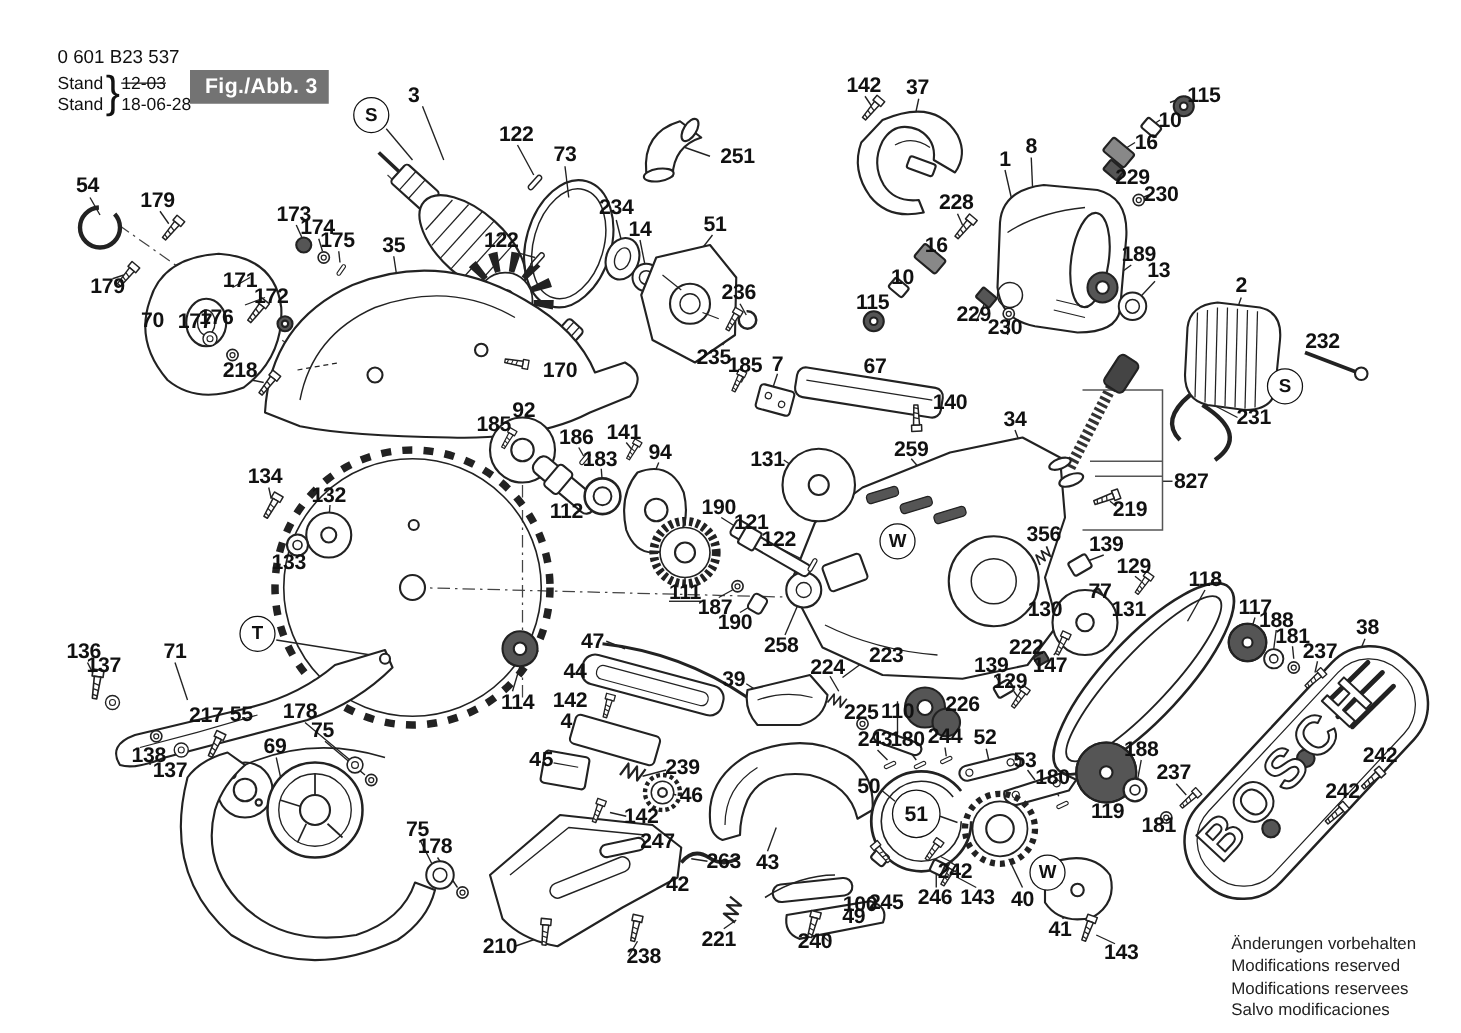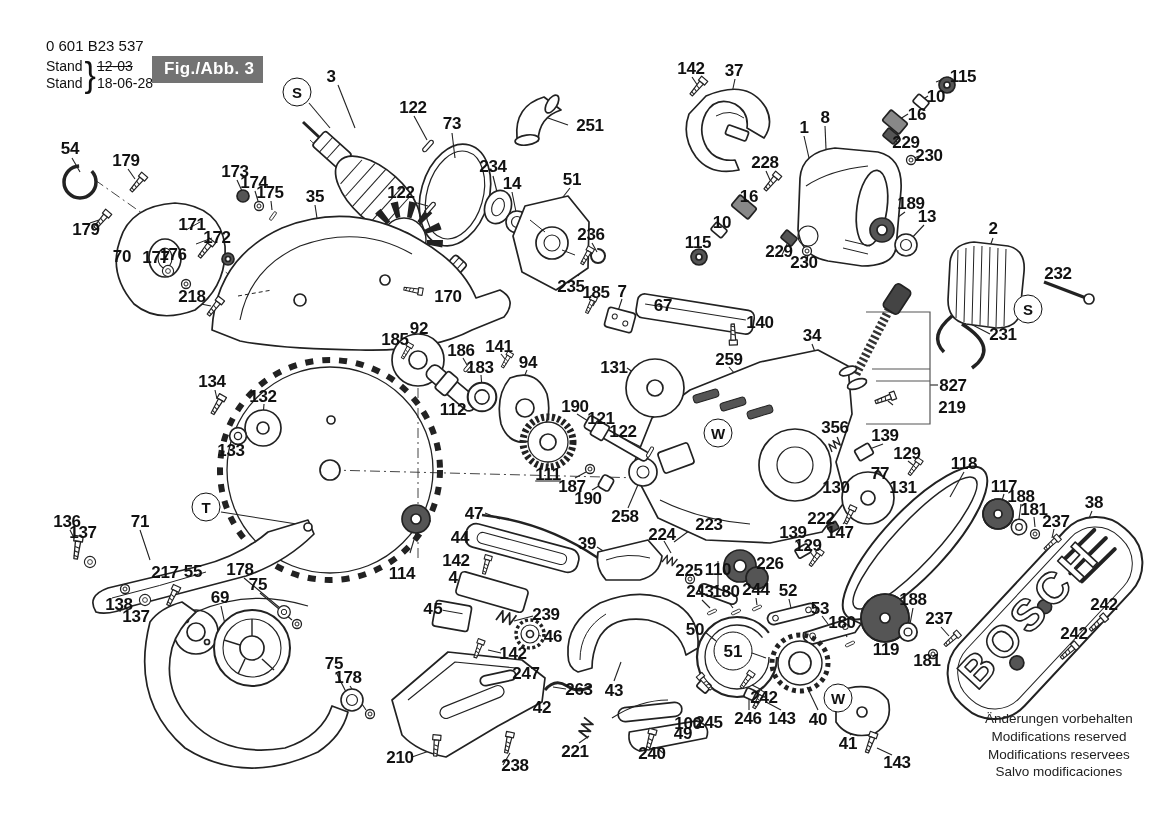--- a/index.html
+++ b/index.html
@@ -12,21 +12,21 @@
            border:1.8px solid #111;border-radius:50%;background:#fff;display:flex;
            align-items:center;justify-content:center;font-weight:bold;font-size:15px;}
   .callout.big{width:37px;height:37px;font-size:17px;}
   .docnum{position:absolute;left:46px;top:37px;font-size:15px;}
   .revision{position:absolute;left:46px;top:55px;font-size:14px;display:flex;align-items:center;}
   .revcol{display:flex;flex-direction:column;line-height:1.15;}
   .brace{font-size:34px;font-weight:400;margin:0 1px 0 2px;transform:scaleY(1.05);}
   .struck{text-decoration:line-through;}
   .figbox{position:absolute;left:152px;top:56px;background:#737373;color:#fff;font-weight:bold;
           font-size:17px;padding:3px 9px 4px 12px;letter-spacing:0.3px;}
-  .footer{position:absolute;left:985px;top:710px;font-size:13.5px;line-height:1.32;color:#222;text-align:center;}
+  .footer{position:absolute;left:985px;top:746px;font-size:13.5px;line-height:1.32;color:#222;}
 </style>
 </head>
 <body>
 
 <div id="stage">
 
 <svg id="artwork" width="1169" height="826" viewBox="0 0 1169 826">
   <defs>
     <g id="scr">
       <path d="M-4,-12 h8 v5 h-8 z" fill="#fff" stroke="#222" stroke-width="1.2"></path>
@@ -670,21 +670,21 @@
       <div class="plabel" style="left: 452px; top: 123px;">73</div>
       <div class="plabel" style="left: 401px; top: 192px;">122</div>
       <div class="plabel" style="left: 590px; top: 125px;">251</div>
       <div class="plabel" style="left: 493px; top: 166px;">234</div>
       <div class="plabel" style="left: 512px; top: 183px;">14</div>
       <div class="plabel" style="left: 572px; top: 179px;">51</div>
       <div class="plabel" style="left: 591px; top: 234px;">236</div>
       <div class="plabel" style="left: 571px; top: 286px;">235</div>
       <div class="plabel" style="left: 596px; top: 292px;">185</div>
       <div class="plabel" style="left: 622px; top: 291px;">7</div>
-      <div class="plabel" style="left: 663px; top: 293px; margin-top: 12px;">67</div>
+      <div class="plabel" style="left: 700px; top: 293px;">67</div>
       <div class="plabel" style="left: 448px; top: 296px;">170</div>
       <div class="plabel" style="left: 691px; top: 68px;">142</div>
       <div class="plabel" style="left: 734px; top: 70px;">37</div>
       <div class="plabel" style="left: 963px; top: 76px;">115</div>
       <div class="plabel" style="left: 936px; top: 96px;">10</div>
       <div class="plabel" style="left: 917px; top: 114px;">16</div>
       <div class="plabel" style="left: 906px; top: 142px;">229</div>
       <div class="plabel" style="left: 929px; top: 155px;">230</div>
       <div class="plabel" style="left: 804px; top: 127px;">1</div>
       <div class="plabel" style="left: 825px; top: 117px;">8</div>
@@ -705,21 +705,21 @@
       <div class="plabel" style="left: 499px; top: 346px;">141</div>
       <div class="plabel" style="left: 480px; top: 367px;">183</div>
       <div class="plabel" style="left: 528px; top: 362px;">94</div>
       <div class="plabel" style="left: 453px; top: 409px;">112</div>
       <div class="plabel" style="left: 548px; top: 474px; text-decoration: underline;">111</div>
       <div class="plabel" style="left: 614px; top: 367px;">131</div>
       <div class="plabel" style="left: 760px; top: 322px;">140</div>
       <div class="plabel" style="left: 729px; top: 359px;">259</div>
       <div class="plabel" style="left: 812px; top: 335px;">34</div>
       <div class="plabel" style="left: 953px; top: 385px; text-align: center;">827</div>
-      <div class="plabel" style="left: 904px; top: 407px; margin-left: 48px;">219</div>
+      <div class="plabel" style="left: 904px; top: 407px;">219</div>
       <div class="plabel" style="left: 575px; top: 406px;">190</div>
       <div class="plabel" style="left: 601px; top: 418px;">121</div>
       <div class="plabel" style="left: 623px; top: 431px;">122</div>
       <div class="plabel" style="left: 572px; top: 486px;">187</div>
       <div class="plabel" style="left: 588px; top: 498px;">190</div>
       <div class="plabel" style="left: 835px; top: 427px;">356</div>
       <div class="plabel" style="left: 885px; top: 435px;">139</div>
       <div class="plabel" style="left: 907px; top: 453px;">129</div>
       <div class="plabel" style="left: 880px; top: 473px;">77</div>
       <div class="plabel" style="left: 836px; top: 487px;">130</div>
@@ -747,21 +747,21 @@
       <div class="plabel" style="left: 67px; top: 521px;">136</div>
       <div class="plabel" style="left: 83px; top: 532px;">137</div>
       <div class="plabel" style="left: 140px; top: 521px;">71</div>
       <div class="plabel" style="left: 165px; top: 572px;">217</div>
       <div class="plabel" style="left: 193px; top: 571px;">55</div>
       <div class="plabel" style="left: 240px; top: 569px;">178</div>
       <div class="plabel" style="left: 258px; top: 584px;">75</div>
       <div class="plabel" style="left: 220px; top: 597px;">69</div>
       <div class="plabel" style="left: 119px; top: 604px;">138</div>
       <div class="plabel" style="left: 136px; top: 616px;">137</div>
-      <div class="plabel" style="left: 402px; top: 562px; margin-top: 11px;">114</div>
+      <div class="plabel" style="left: 414px; top: 562px;">114</div>
       <div class="plabel" style="left: 474px; top: 513px;">47</div>
       <div class="plabel" style="left: 460px; top: 537px;">44</div>
       <div class="plabel" style="left: 456px; top: 560px;">142</div>
       <div class="plabel" style="left: 453px; top: 577px;">4</div>
       <div class="plabel" style="left: 433px; top: 609px; font-family: Liberation Mono, monospace;">45</div>
       <div class="plabel" style="left: 546px; top: 614px;">239</div>
       <div class="plabel" style="left: 553px; top: 636px;">46</div>
       <div class="plabel" style="left: 513px; top: 653px;">142</div>
       <div class="plabel" style="left: 526px; top: 673px;">247</div>
       <div class="plabel" style="left: 579px; top: 689px;">263</div>

